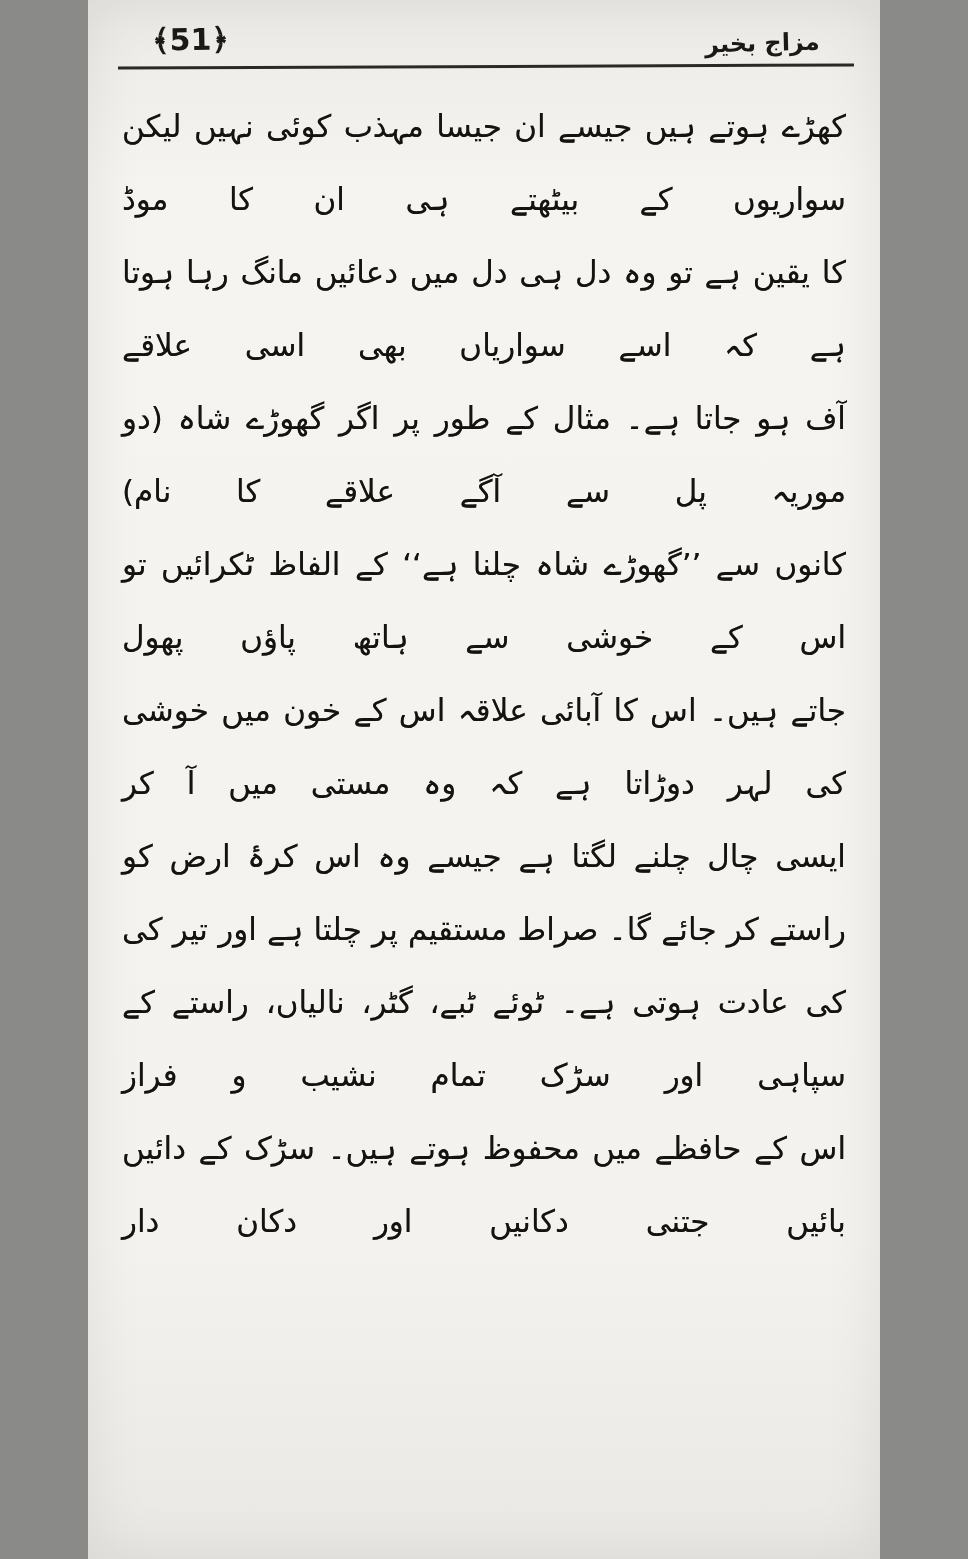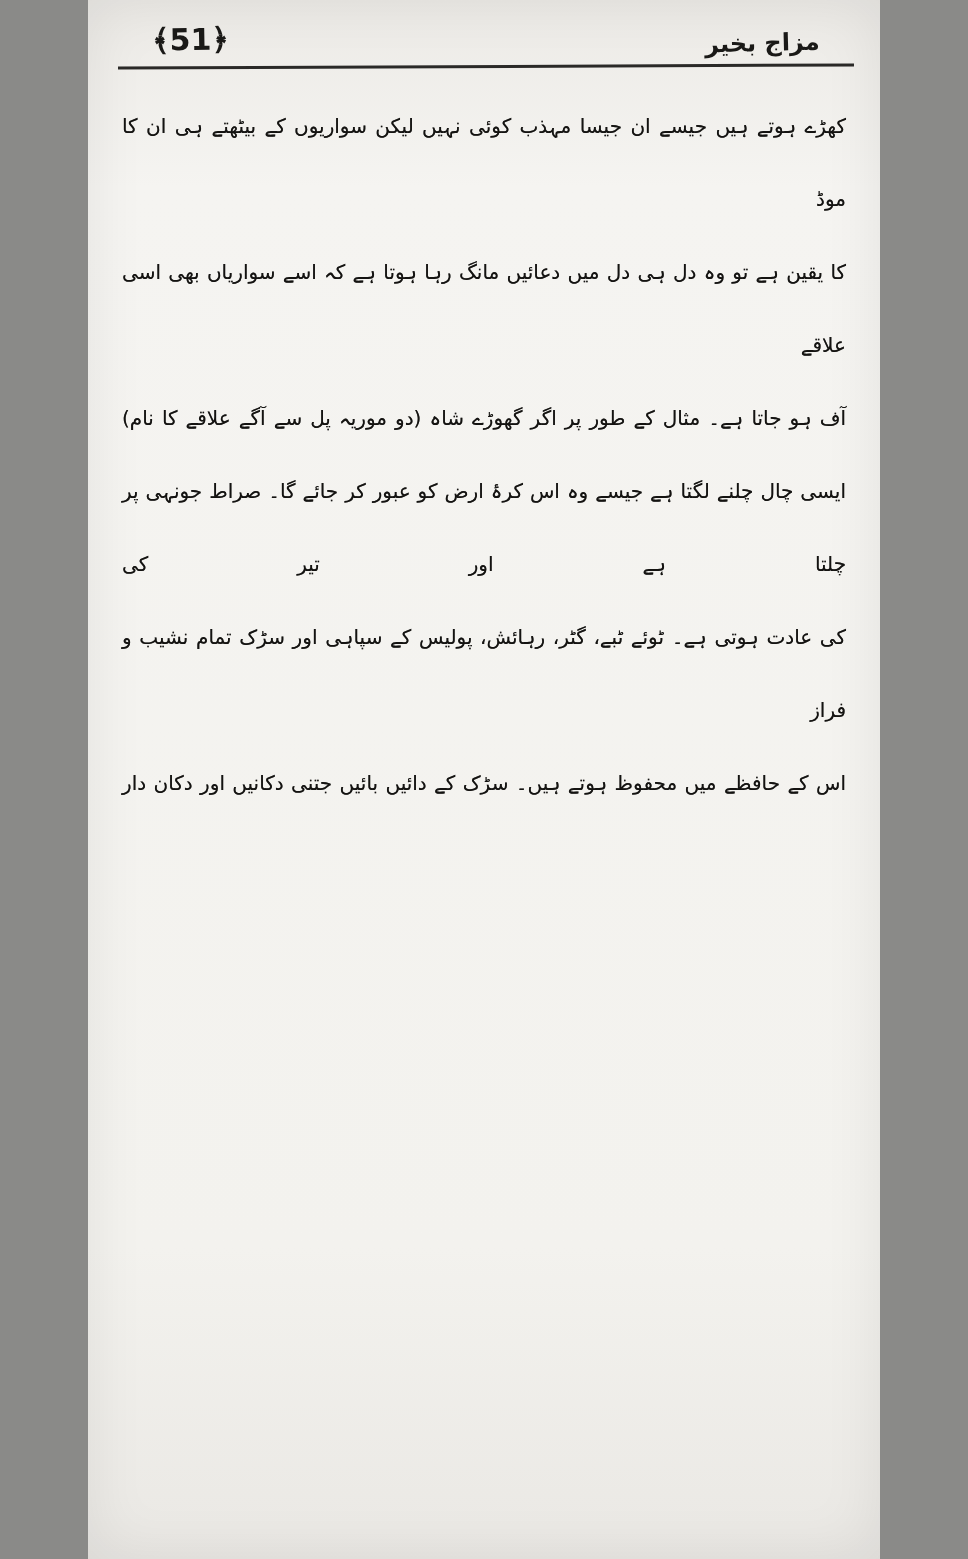--- a/index.html
+++ b/index.html
@@ -43,21 +43,21 @@
     border-top: 3px solid #2a2927;
     margin: 2px 26px 0 30px;
     transform: rotate(-0.25deg);
   }
   .body-text {
     padding: 22px 34px 0 34px;
   }
   .line {
     direction: rtl;
     unicode-bidi: embed;
-    font-size: 20px;
+    font-size: 31px;
     line-height: 73px;
     white-space: normal;
     text-align: justify;
     text-align-last: justify;
     color: #141311;
     text-shadow: 0 0 0.5px rgba(0,0,0,0.55);
   }
 </style>
 </head>
 <body>
@@ -65,17 +65,19 @@
 <div class="page">
   <div class="header">
     <span class="page-num">﴾51﴿</span>
     <span class="book-title">مزاج بخیر</span>
   </div>
   <hr class="rule">
   <div class="body-text">
       <div class="line">کھڑے ہوتے ہیں جیسے ان جیسا مہذب کوئی نہیں لیکن سواریوں کے بیٹھتے ہی ان کا موڈ</div>
       <div class="line">کا یقین ہے تو وہ دل ہی دل میں دعائیں مانگ رہا ہوتا ہے کہ اسے سواریاں بھی اسی علاقے</div>
       <div class="line">آف ہو جاتا ہے۔ مثال کے طور پر اگر گھوڑے شاہ (دو موریہ پل سے آگے علاقے کا نام)</div>
-      <div class="line">ایسی چال چلنے لگتا ہے جیسے وہ اس کرۂ ارض کو عبور کر جائے گا۔ صراط جونہی پر چلتا ہے اور تیر کی</div>
-      <div class="line">کی عادت ہوتی ہے۔ ٹوئے ٹبے، گٹر، رہائش، پولیس کے سپاہی اور سڑک تمام نشیب و فراز</div>
+      <div class="line">کانوں سے ’’گھوڑے شاہ چلنا ہے‘‘ کے الفاظ ٹکرائیں تو اس کے خوشی سے ہاتھ پاؤں پھول</div>
+      <div class="line">جاتے ہیں۔ اس کا آبائی علاقہ اس کے خون میں خوشی کی لہر دوڑاتا ہے کہ وہ مستی میں آ کر</div>
+      <div class="line">ایسی چال چلنے لگتا ہے جیسے وہ اس کرۂ ارض کو راستے کر جائے گا۔ صراط مستقیم پر چلتا ہے اور تیر کی</div>
+      <div class="line">کی عادت ہوتی ہے۔ ٹوئے ٹبے، گٹر، نالیاں، راستے کے سپاہی اور سڑک تمام نشیب و فراز</div>
       <div class="line">اس کے حافظے میں محفوظ ہوتے ہیں۔ سڑک کے دائیں بائیں جتنی دکانیں اور دکان دار</div>
     </div>
 </div>
 
 </body></html>

